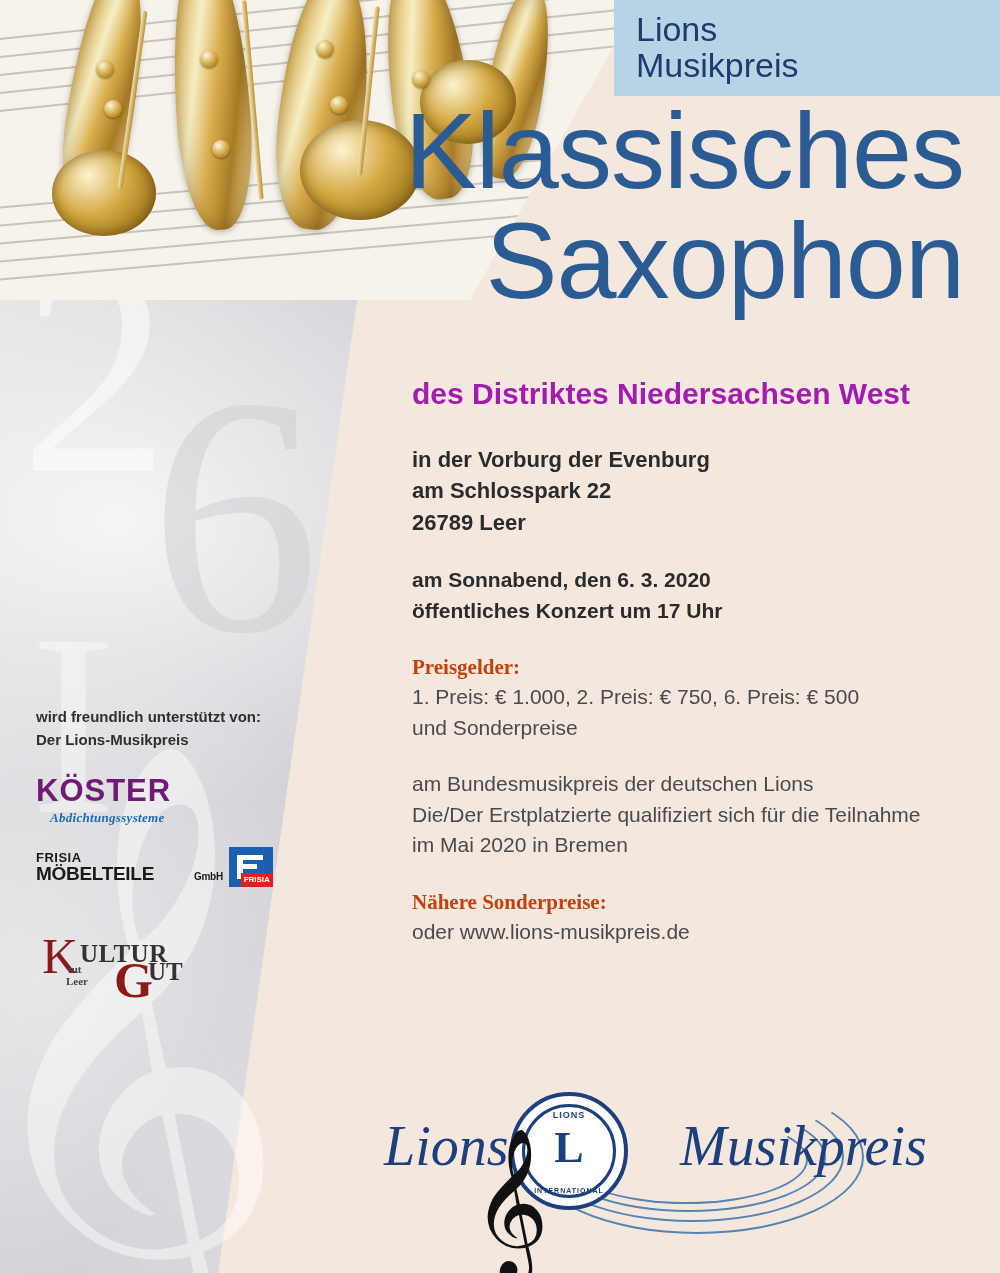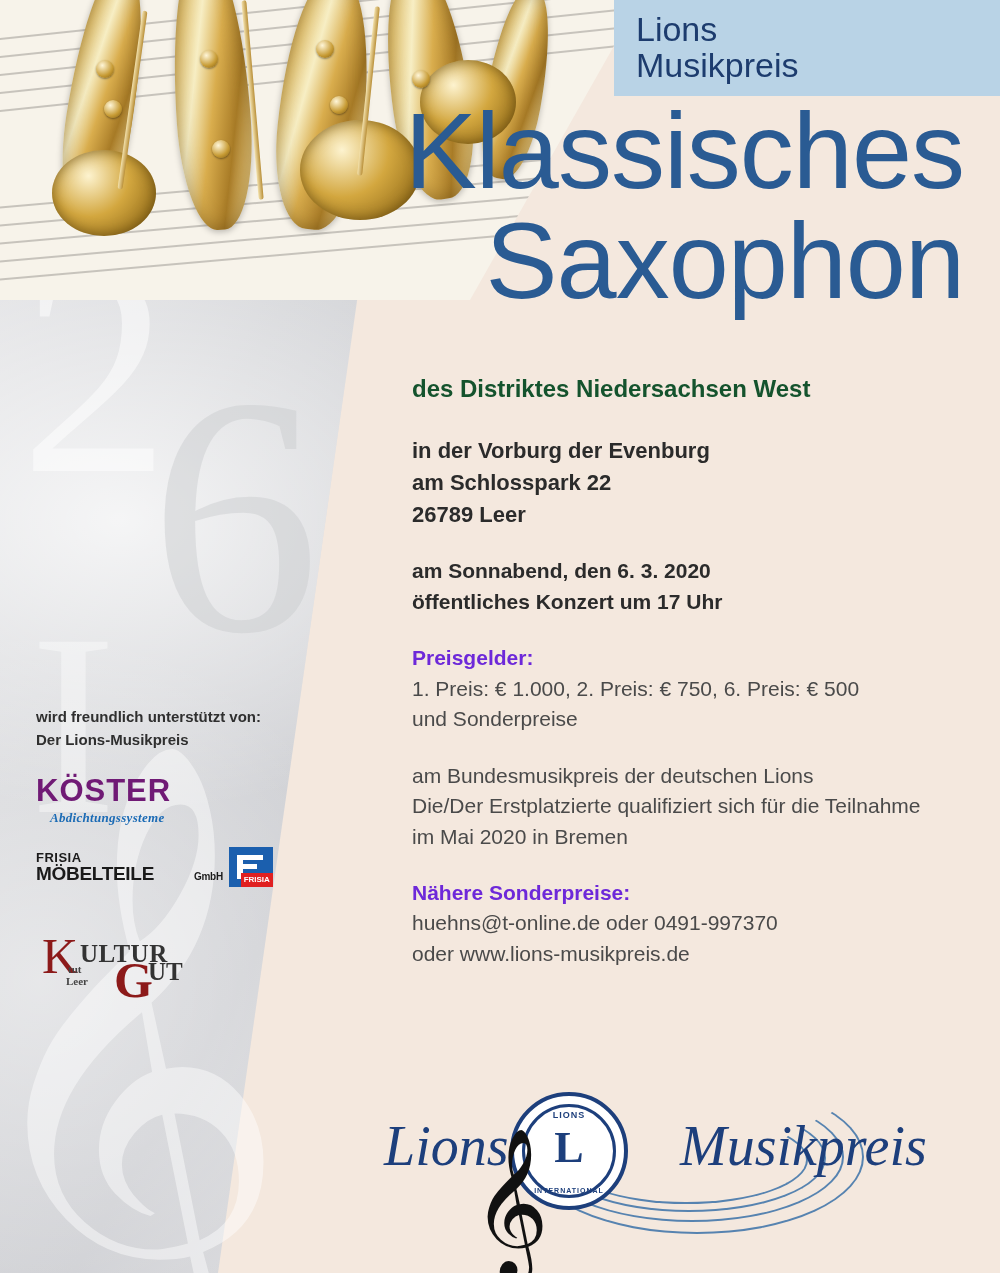--- a/index.html
+++ b/index.html
@@ -163,30 +163,30 @@
   .copy {
     position: absolute;
     left: 412px;
     top: 372px;
     width: 560px;
     color: #3a3a3a;
     font-size: 21px;
     line-height: 1.45;
   }
   .copy .lead {
-    font-size: 24px;
+    font-size: 30px;
     font-weight: 700;
-    color: #14532d;
+    color: #a21caf;
     margin-bottom: 28px;
   }
   .copy .blk { margin-bottom: 26px; }
   .copy .bold { font-weight: 700; color: #2b2b2b; }
   .copy .blk.venue { font-size: 22px; }
   .copy .blk.date { font-size: 21px; }
-  .copy .label { font-weight: 700; color: #6d28d9; }
+  .copy .label { font-weight: 700; color: #c2410c; font-family: Liberation Serif, serif; }
   .copy .reg { color: #4a4a4a; }
 
   
   .sponsors {
     position: absolute;
     left: 36px;
     top: 706px;
     width: 300px;
     color: #2f2f2f;
     font-size: 15px;
@@ -425,21 +425,20 @@
     </div>
 
     <div class="blk">
       <div class="reg">am Bundesmusikpreis der deutschen Lions</div>
       <div class="reg">Die/Der Erstplatzierte qualifiziert sich für die Teilnahme</div>
       <div class="reg">im Mai 2020 in Bremen</div>
     </div>
 
     <div class="blk">
       <div class="label">Nähere Sonderpreise:</div>
-      <div class="reg">huehns@t-online.de oder 0491-997370</div>
       <div class="reg">oder www.lions-musikpreis.de</div>
     </div>
   </div>
 
   <div class="sponsors">
     <div class="sponsor-intro">
       <div>wird freundlich unterstützt von:</div>
       <div>Der Lions-Musikpreis</div>
     </div>
 

